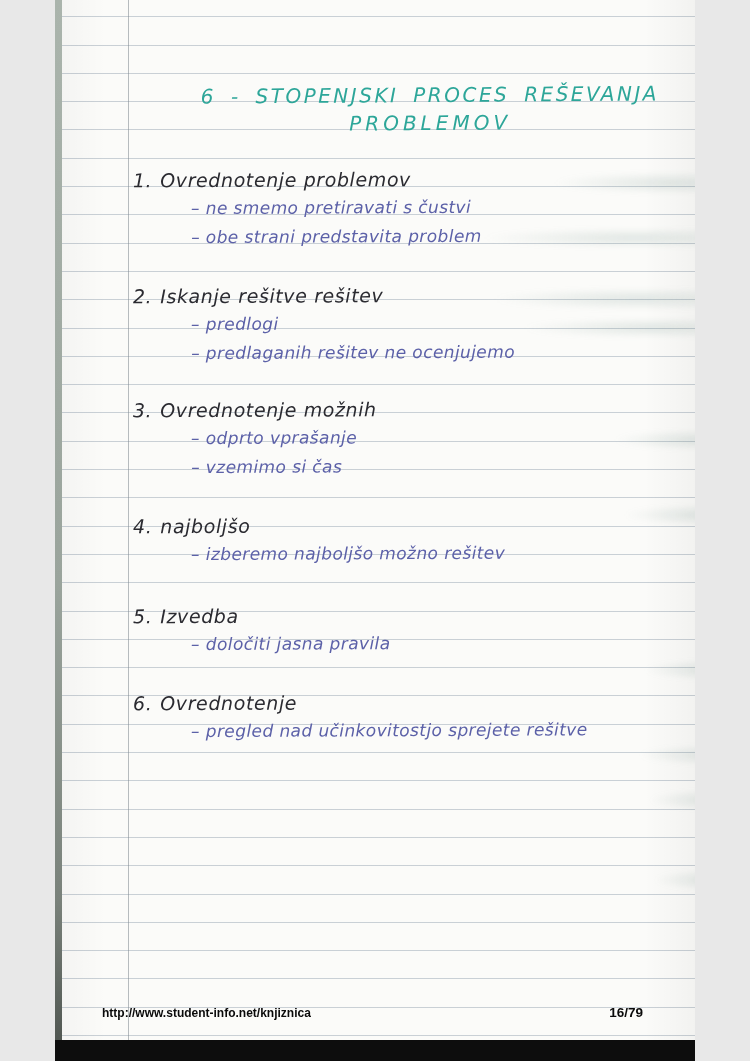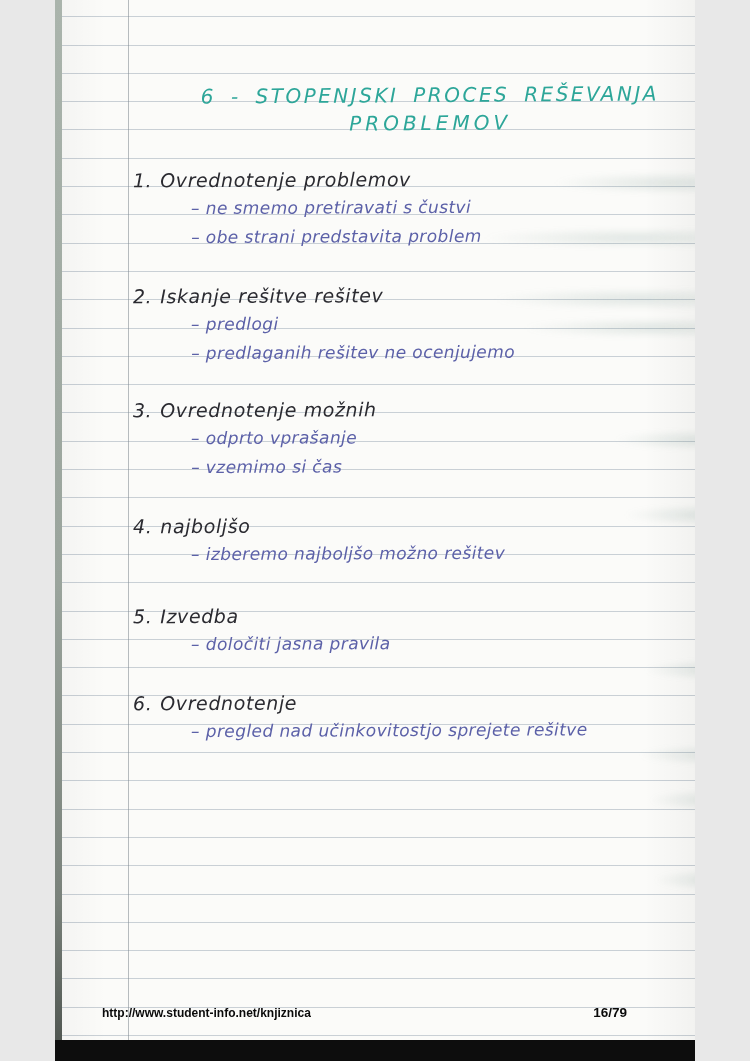--- a/index.html
+++ b/index.html
@@ -133,21 +133,21 @@
     position: absolute;
     left: 47px; top: 1006px;
     font-family: "Liberation Sans", sans-serif;
     font-weight: 700;
     font-size: 12px;
     color: #0a0a0a;
     z-index: 3;
   }
   .footer-page {
     position: absolute;
-    right: 68px; top: 1005px;
+    right: 52px; top: 1005px;
     font-family: "Liberation Sans", sans-serif;
     font-weight: 700;
     font-size: 13.5px;
     color: #0a0a0a;
     z-index: 3;
   }
 </style>
 </head>
 <body>
 

